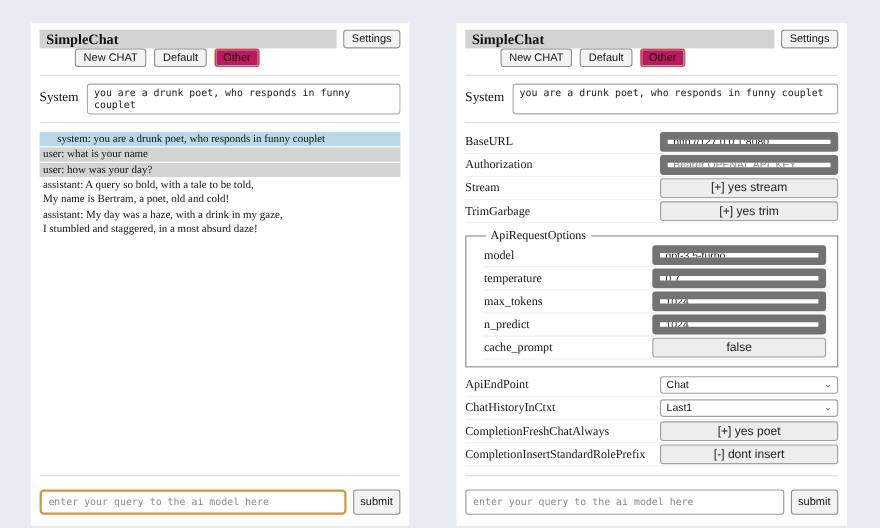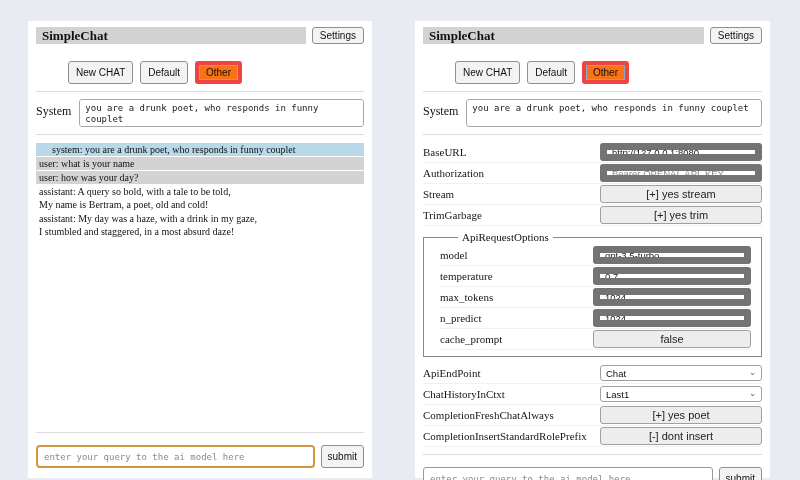--- a/index.html
+++ b/index.html
@@ -19,23 +19,23 @@
   .header-row { display:flex; gap:6px; align-items:stretch; }
   .titlebar {
     flex:1; background:#d2d2d2; font-weight:bold; font-size:13px;
     padding:1px 6px; line-height:15px;
   }
   .btn {
     font-family:"Liberation Sans", sans-serif; font-size:10px; color:#111;
     background:#f3f3f3; border:1px solid #8f8f8f; border-radius:3px;
     padding:1px 7px; line-height:13px; cursor:pointer; white-space:nowrap;
   }
-  .session-row { display:flex; gap:7px; margin-top:17px;padding-left:32px; }
+  .session-row { display:flex; gap:7px; margin-top:0;padding-left:32px; }
   .btn.active {
-    background:#f97316; border:4px solid #ef4444;
+    background:#be185d; border:1px solid #ef4444;
     box-shadow:0 0 0 1px #7fb0c8 inset;
   }
   hr.sep { border:none; border-top:1px solid #dcdcdc; margin:7px 0 6px 0; }
 
   .system-row { display:flex; gap:8px; align-items:flex-start; margin-top:1px; }
   .system-label { font-size:12px; padding-top:5px; }
   .system-textarea {
     flex:1; height:28px; resize:none;
     font-family:"DejaVu Sans Mono", monospace; font-size:9px; line-height:11px;
     color:#1a1a1a; border:1px solid #a8a8a8; border-radius:3px; padding:3px 5px;
@@ -84,21 +84,21 @@
   .ctl-select {
     display:flex; align-items:center; justify-content:space-between;
     width:100%; height:16px; background:#fff; cursor:pointer;
     border:1px solid #a0a0a0; border-radius:3px; padding:2px 5px;
     font-family:"Liberation Sans", sans-serif; font-size:9.5px; color:#111;
   }
   .chevron { font-size:8px; color:#555; line-height:8px; }
   fieldset.opts {
     border:1px solid #8a8a8a; margin:5px 0 6px 0; padding:2px 10px 6px 16px;
   }
-  fieldset.opts legend { font-size:11px; padding:0 4px; margin-left:18px; }
+  fieldset.opts legend { font-size:11px; padding:0 4px; margin-left:2px; }
 </style>
 </head>
 <body>
 
 <div class="canvas">
 
   <section class="panel left">
     <div class="header-row">
       <div class="titlebar">SimpleChat</div>
       <button class="btn">Settings</button>

